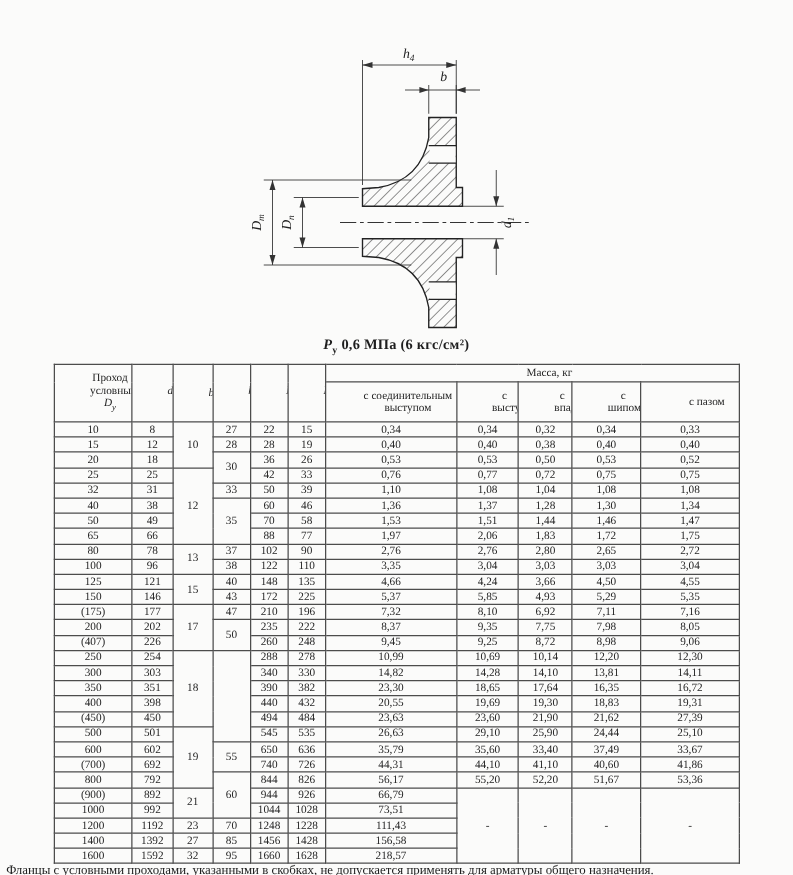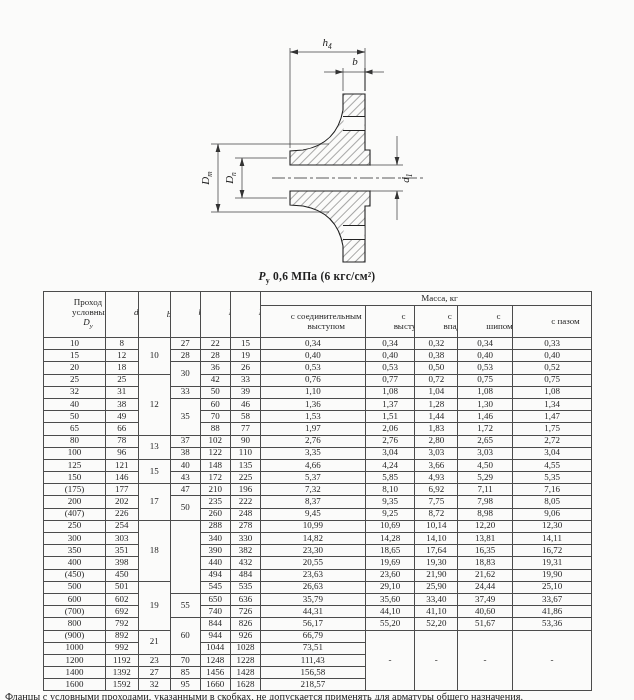--- a/index.html
+++ b/index.html
@@ -383,21 +383,21 @@
         </tr>
         <tr>
           <td>(450)</td>
           <td>450</td>
           <td>494</td>
           <td>484</td>
           <td>23,63</td>
           <td>23,60</td>
           <td>21,90</td>
           <td>21,62</td>
-          <td>19,90</td>
+          <td>27,39</td>
         </tr>
         <tr>
           <td>500</td>
           <td>501</td>
           <td rowspan="4">19</td>
           <td>545</td>
           <td>535</td>
           <td>26,63</td>
           <td>29,10</td>
           <td>25,90</td>

